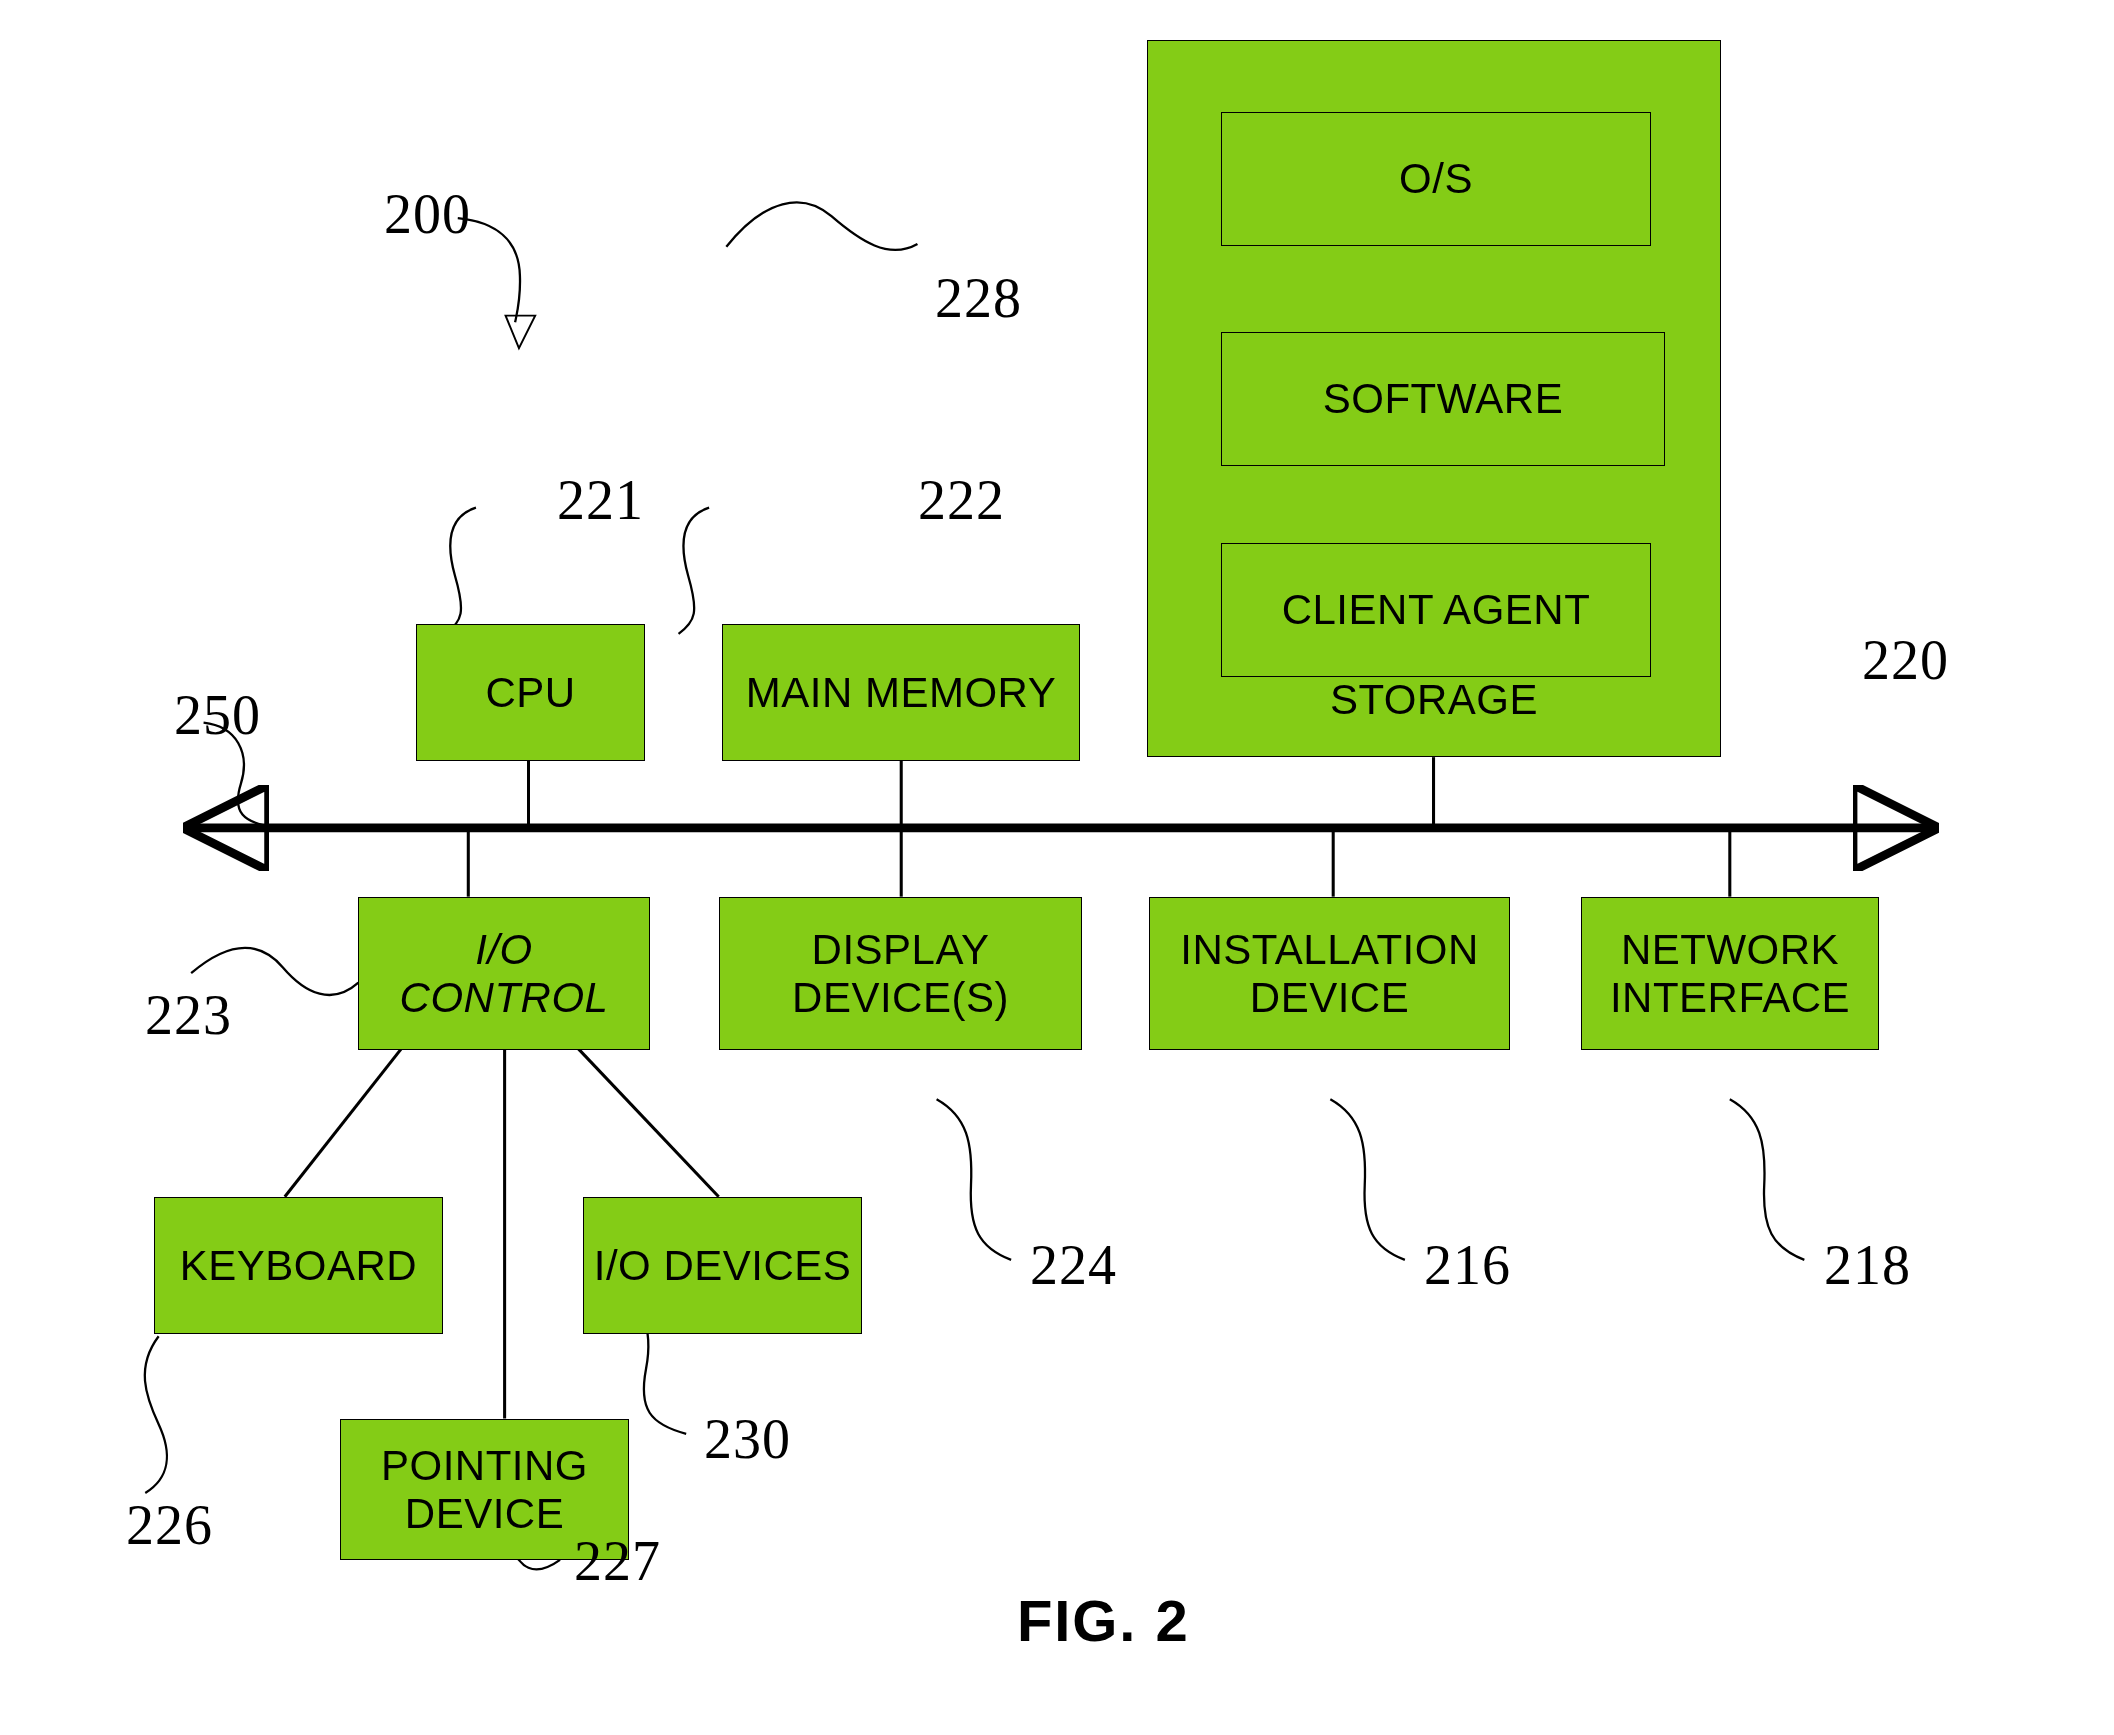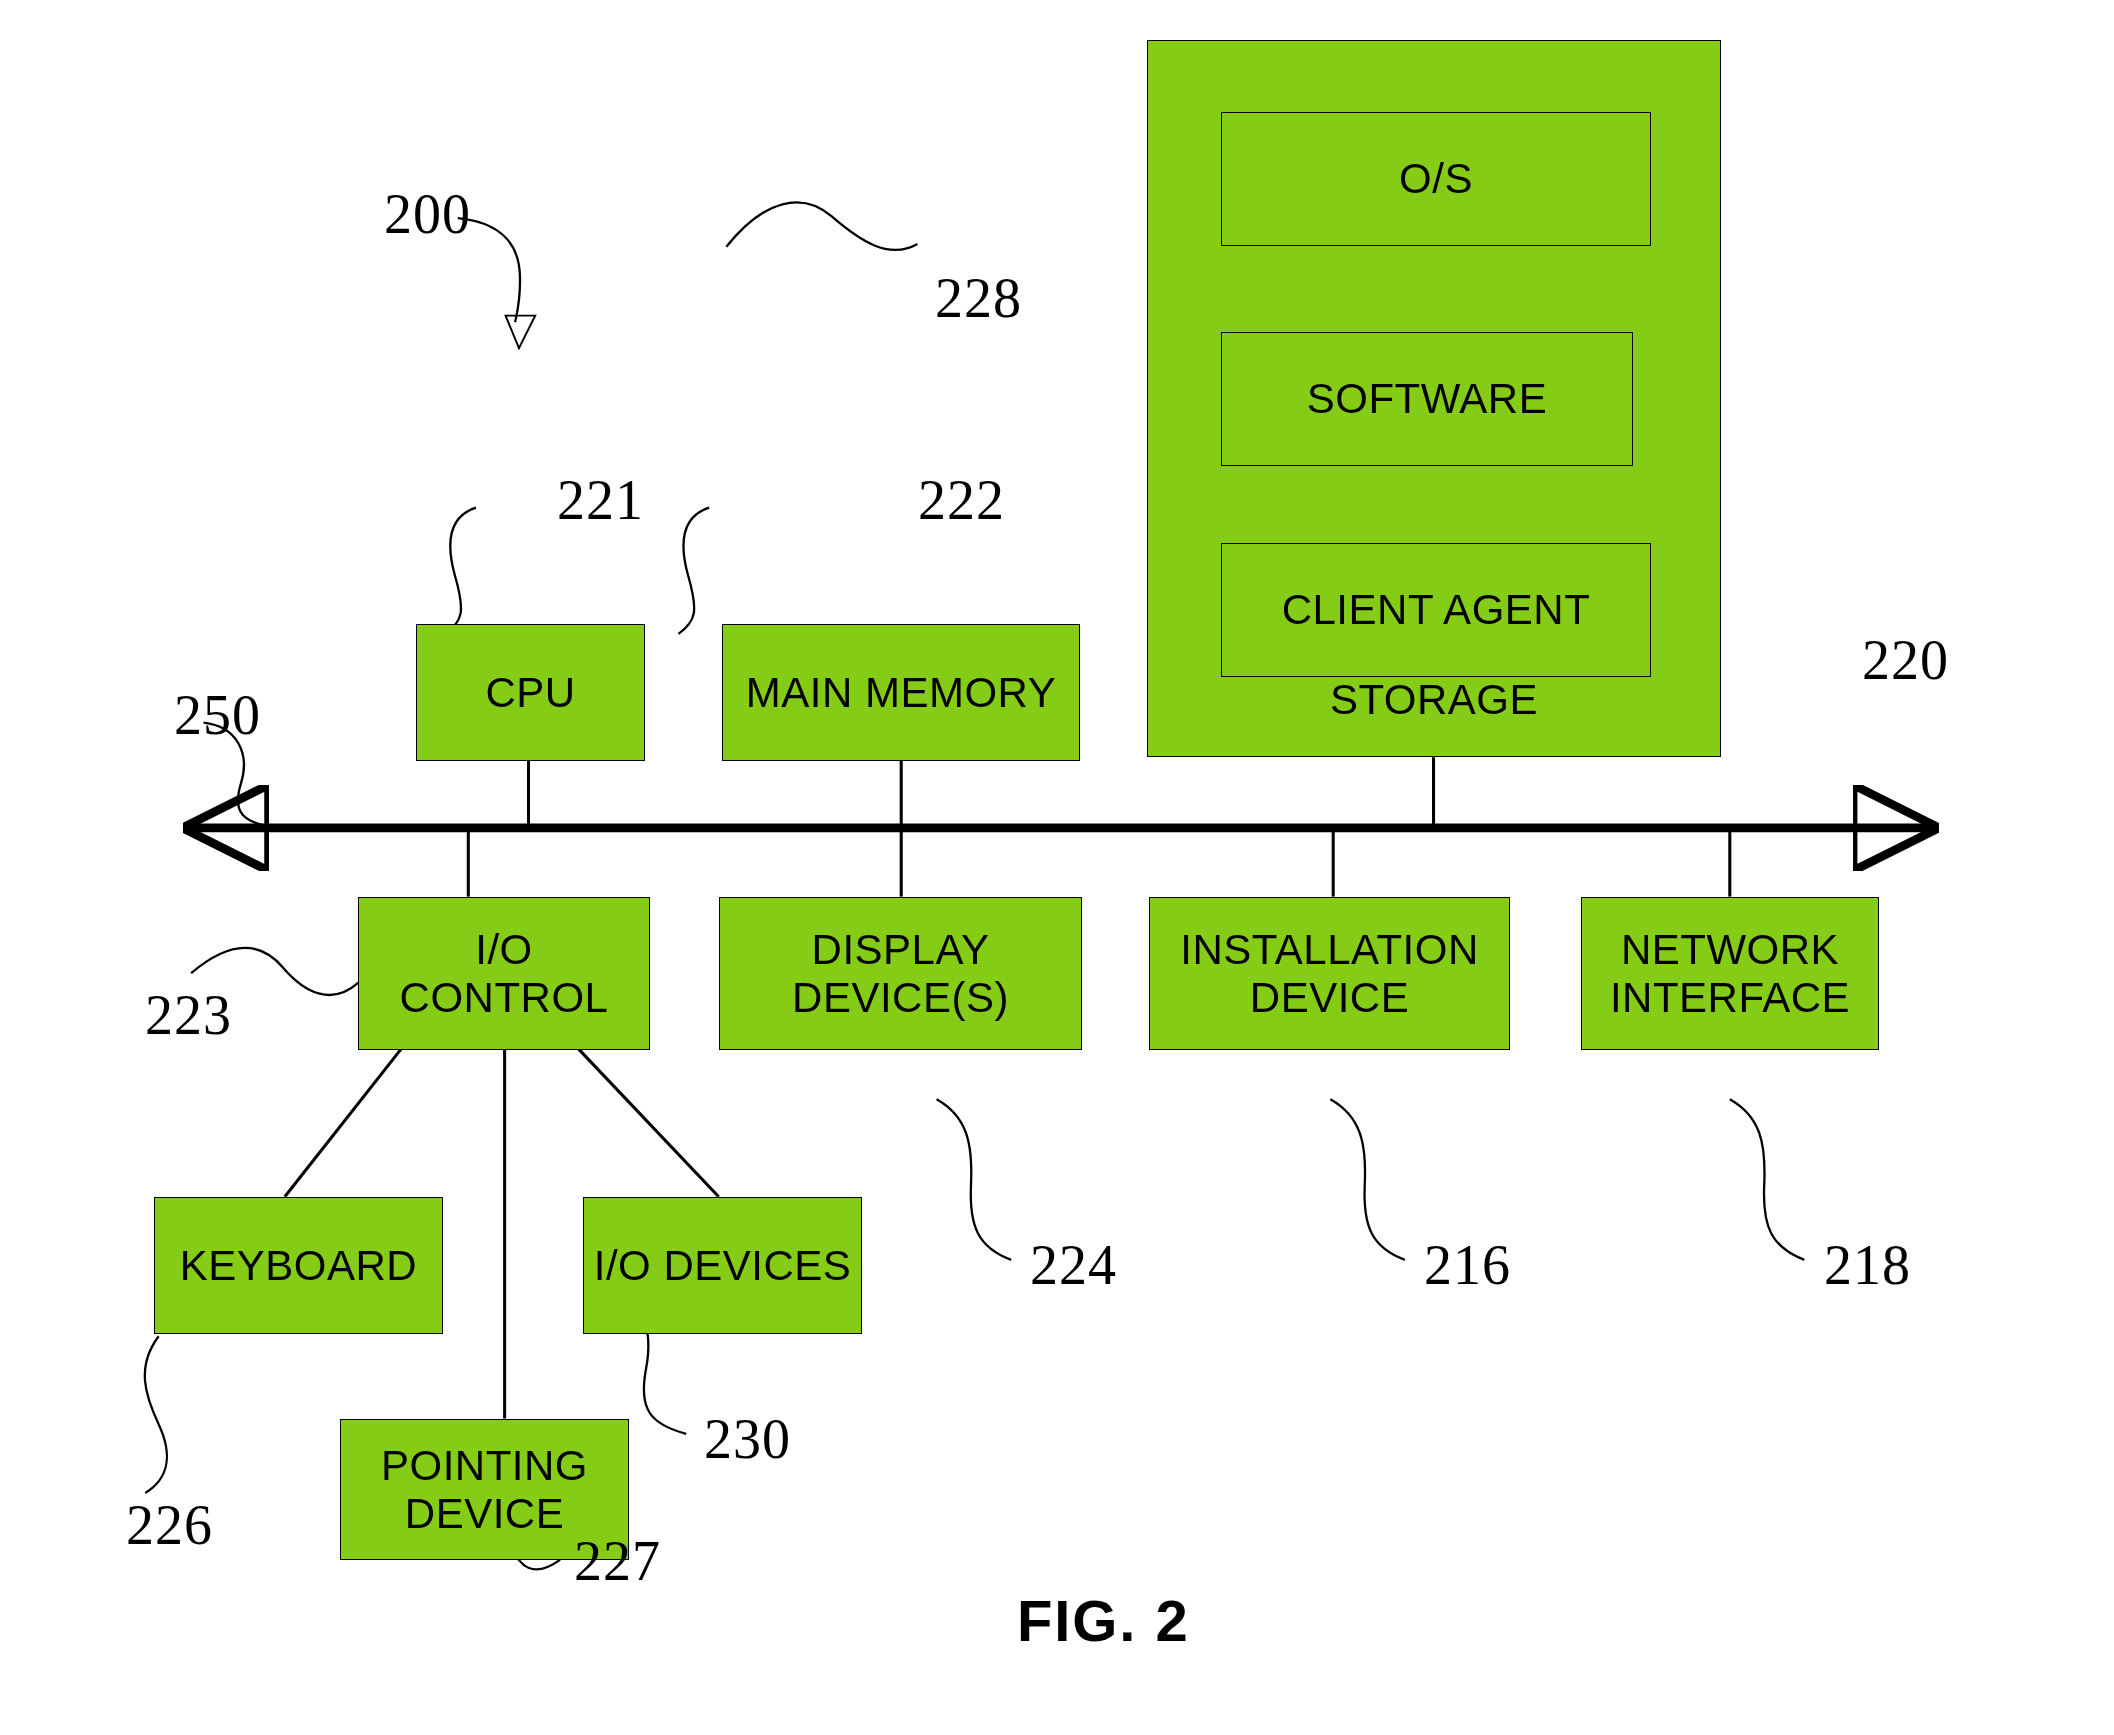--- a/index.html
+++ b/index.html
@@ -172,37 +172,37 @@
   </svg>
 
   <div class="box thin" style="left:1147px; top:40px; width:574px; height:717px; align-items:flex-end; justify-content:center; padding-bottom:33px;">
     <span class="label">STORAGE</span>
   </div>
 
   <div class="box thin" style="left:1221px; top:112px; width:430px; height:134px;">
     <span class="label">O/S</span>
   </div>
 
-  <div class="box thin" style="left:1221px; top:332px; width:412px; height:134px;">
+  <div class="box thin" style="left:1221px; top:332px; width:444px; height:134px;">
     <span class="label">SOFTWARE</span>
   </div>
 
   <div class="box thin" style="left:416px; top:624px; width:229px; height:137px;">
     <span class="label">CPU</span>
   </div>
 
   <div class="box thin" style="left:1221px; top:543px; width:430px; height:134px;">
     <span class="label">CLIENT AGENT</span>
   </div>
 
   <div class="box thin" style="left:722px; top:624px; width:358px; height:137px;">
     <span class="label">MAIN MEMORY</span>
   </div>
 
-  <div class="box thin" style="left:358px; top:897px; width:292px; height:153px;">
+  <div class="box thin" style="left:358px; top:897px; width:292px; height:153px;font-style:italic;">
     <span class="label">I/O CONTROL</span>
   </div>
 
   <div class="box thin" style="left:719px; top:897px; width:363px; height:153px;">
     <span class="label">
       <span>DISPLAY</span><br>
       <span>DEVICE(S)</span>
     </span>
   </div>
 

